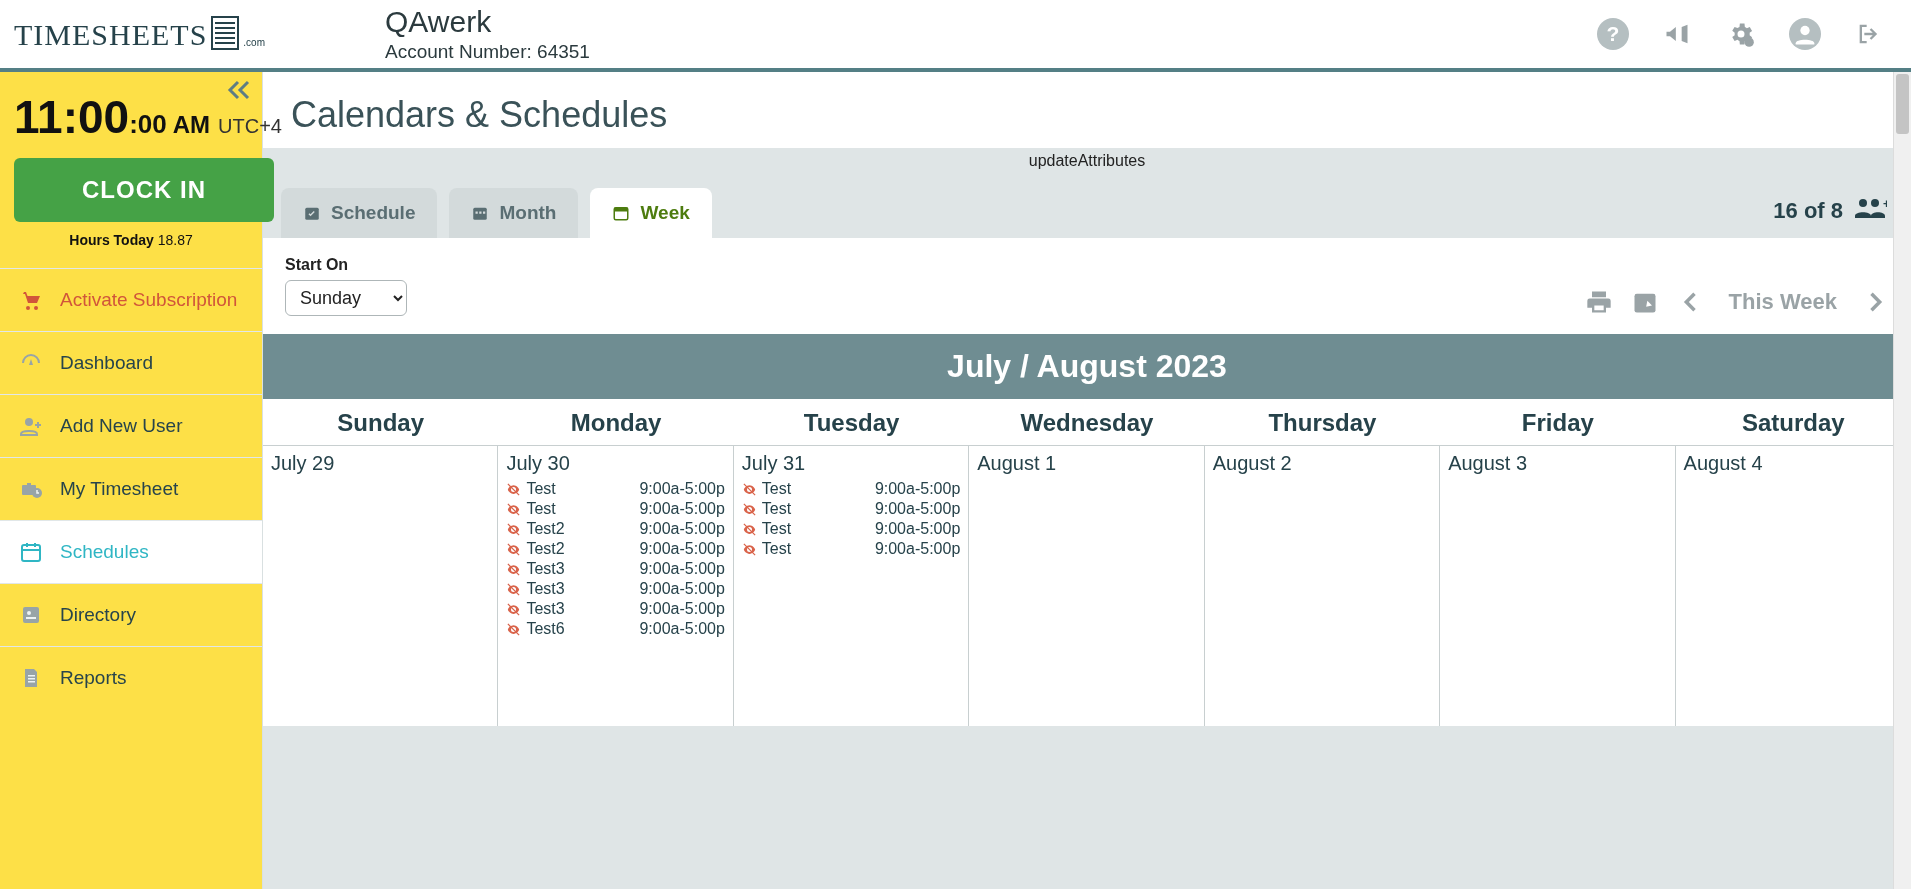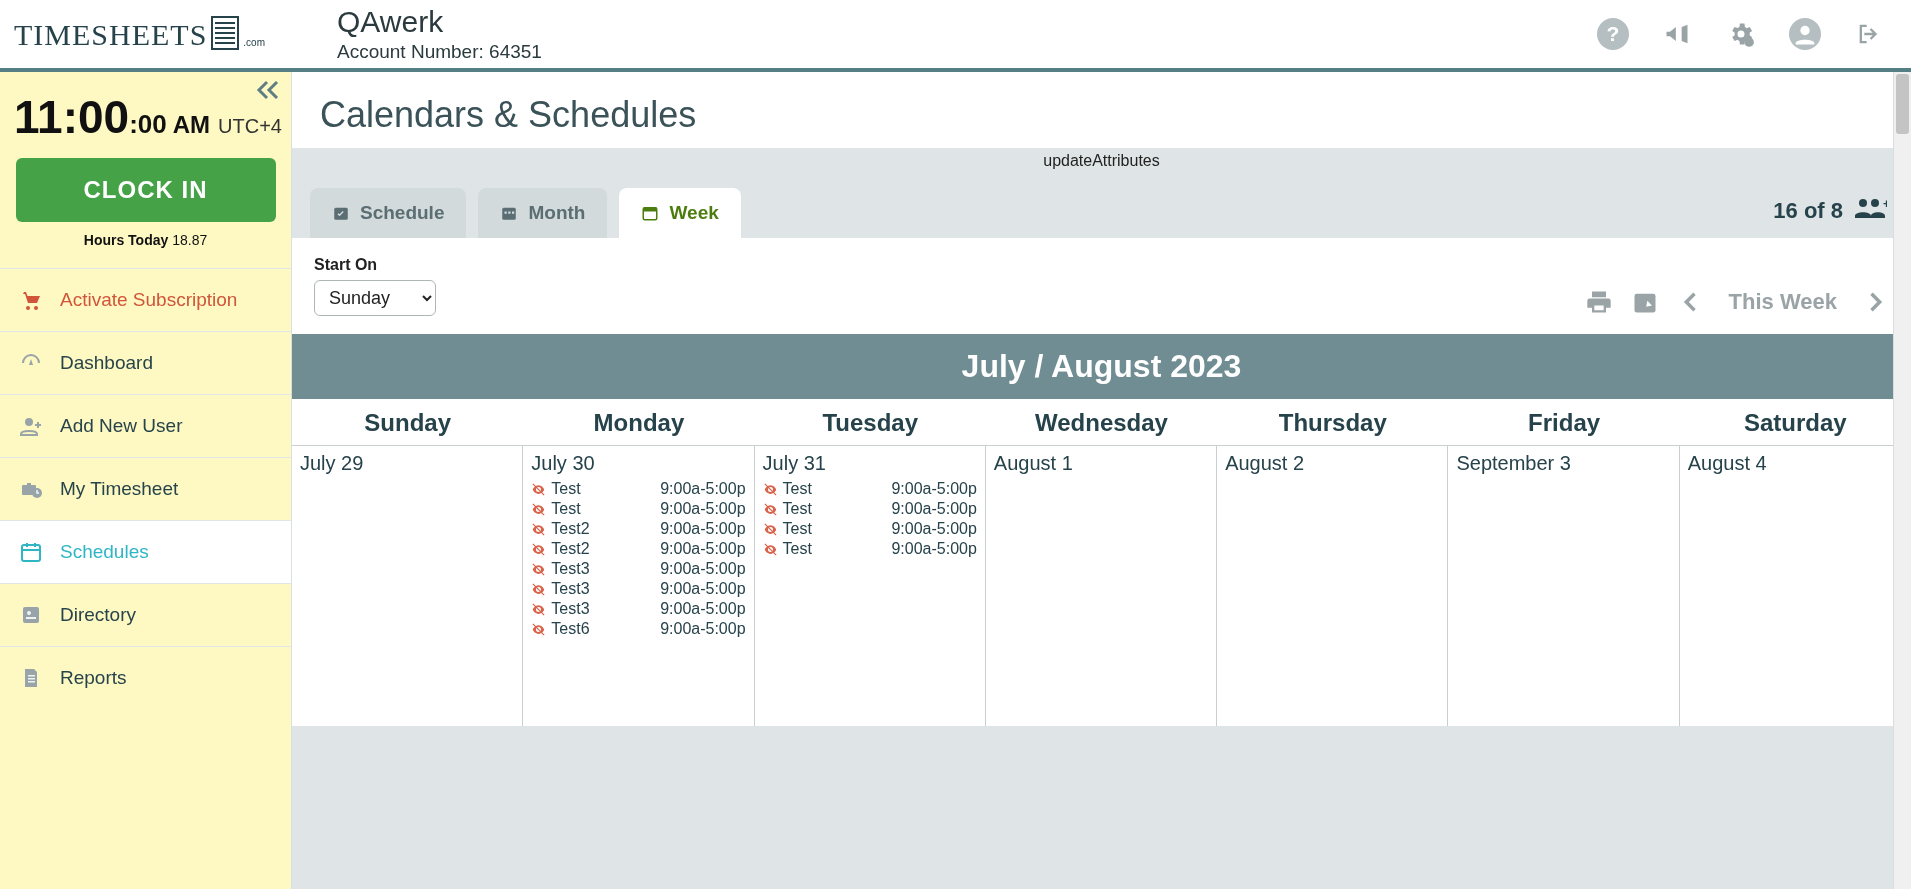--- a/index.html
+++ b/index.html
@@ -5,34 +5,34 @@
   * { box-sizing: border-box; margin: 0; padding: 0; }
   html, body { height: 100%; font-family: "Segoe UI", Arial, sans-serif; background:#fff; color:#222; }
   body { display:flex; flex-direction:column; overflow:hidden; }
 
   
   .topbar { display:flex; align-items:center; height:72px; border-bottom:4px solid #547f85; padding:0 18px 0 8px; }
   .logo { display:flex; align-items:flex-end; gap:2px; padding-left:6px; }
   .logo-text { font-family: "Times New Roman", serif; font-size:30px; letter-spacing:1px; color:#26424a; font-weight:500; }
   .logo-dotcom { font-size:10px; color:#26424a; margin-left:2px; margin-bottom:4px; }
   .logo-icon { margin-left:2px; margin-bottom:-2px; }
-  .company { margin-left:72px; }
+  .company { margin-left:120px; }
   .company-name { font-size:30px; color:#2b3a3e; font-weight:400; }
   .company-acct { font-size:19px; color:#2b3a3e; margin-top:2px; }
   .topbar-spacer { flex:1; }
   .topbar-icons { display:flex; align-items:center; gap:32px; padding-right:8px; }
   .top-icon { width:32px; height:32px; display:flex; align-items:center; justify-content:center; color:#9aa3a6; cursor:pointer; }
   .top-icon.circle { background:#b5bfc1; color:#fff; border-radius:50%; }
   .top-icon svg { width:28px; height:28px; fill:currentColor; }
 
   
   .content-row { flex:1; display:flex; min-height:0; }
 
   
-  .sidebar { width:292px; background:#fef9c3; border-right:1px solid #d9e0e1; display:flex; flex-direction:column; position:relative; }
+  .sidebar { width:263px; background:#fde047; border-right:1px solid #d9e0e1; display:flex; flex-direction:column; position:relative; }
   .collapse-chevrons { position:absolute; top:6px; right:8px; color:#5e7d84; cursor:pointer; }
   .clock-block { padding:18px 14px 6px 14px; text-align:center; }
   .clock-time { font-size:44px; font-weight:700; color:#111; display:flex; align-items:baseline; justify-content:flex-start; gap:0; padding-left:0; }
   .clock-time .big { font-size:46px; font-weight:700; }
   .clock-time .sec { font-size:26px; font-weight:600; }
   .clock-time .ampm { font-size:24px; font-weight:600; margin-left:6px; }
   .clock-time .tz { font-size:20px; font-weight:500; color:#333; margin-left:8px; }
   .clockin-btn { width:260px; margin:14px auto 10px auto; display:block; background:#45a246; color:#fff; border:none; border-radius:6px; font-size:24px; font-weight:700; letter-spacing:1px; padding:18px 0; cursor:pointer; }
   .hours-today { text-align:center; font-size:14px; color:#111; margin-bottom:14px; }
   .hours-today .lbl { font-weight:700; }
@@ -475,21 +475,21 @@
               <span class="ev-time">9:00a-5:00p</span>
             </div>
           </div>
           <div class="day-cell">
             <div class="day-date">August 1</div>
           </div>
           <div class="day-cell">
             <div class="day-date">August 2</div>
           </div>
           <div class="day-cell">
-            <div class="day-date">September 3</div>
+            <div class="day-date">August 3</div>
           </div>
           <div class="day-cell">
             <div class="day-date">August 4</div>
           </div>
         </div>
 
   </div>
 </div>
 
 <div class="fake-scroll">

